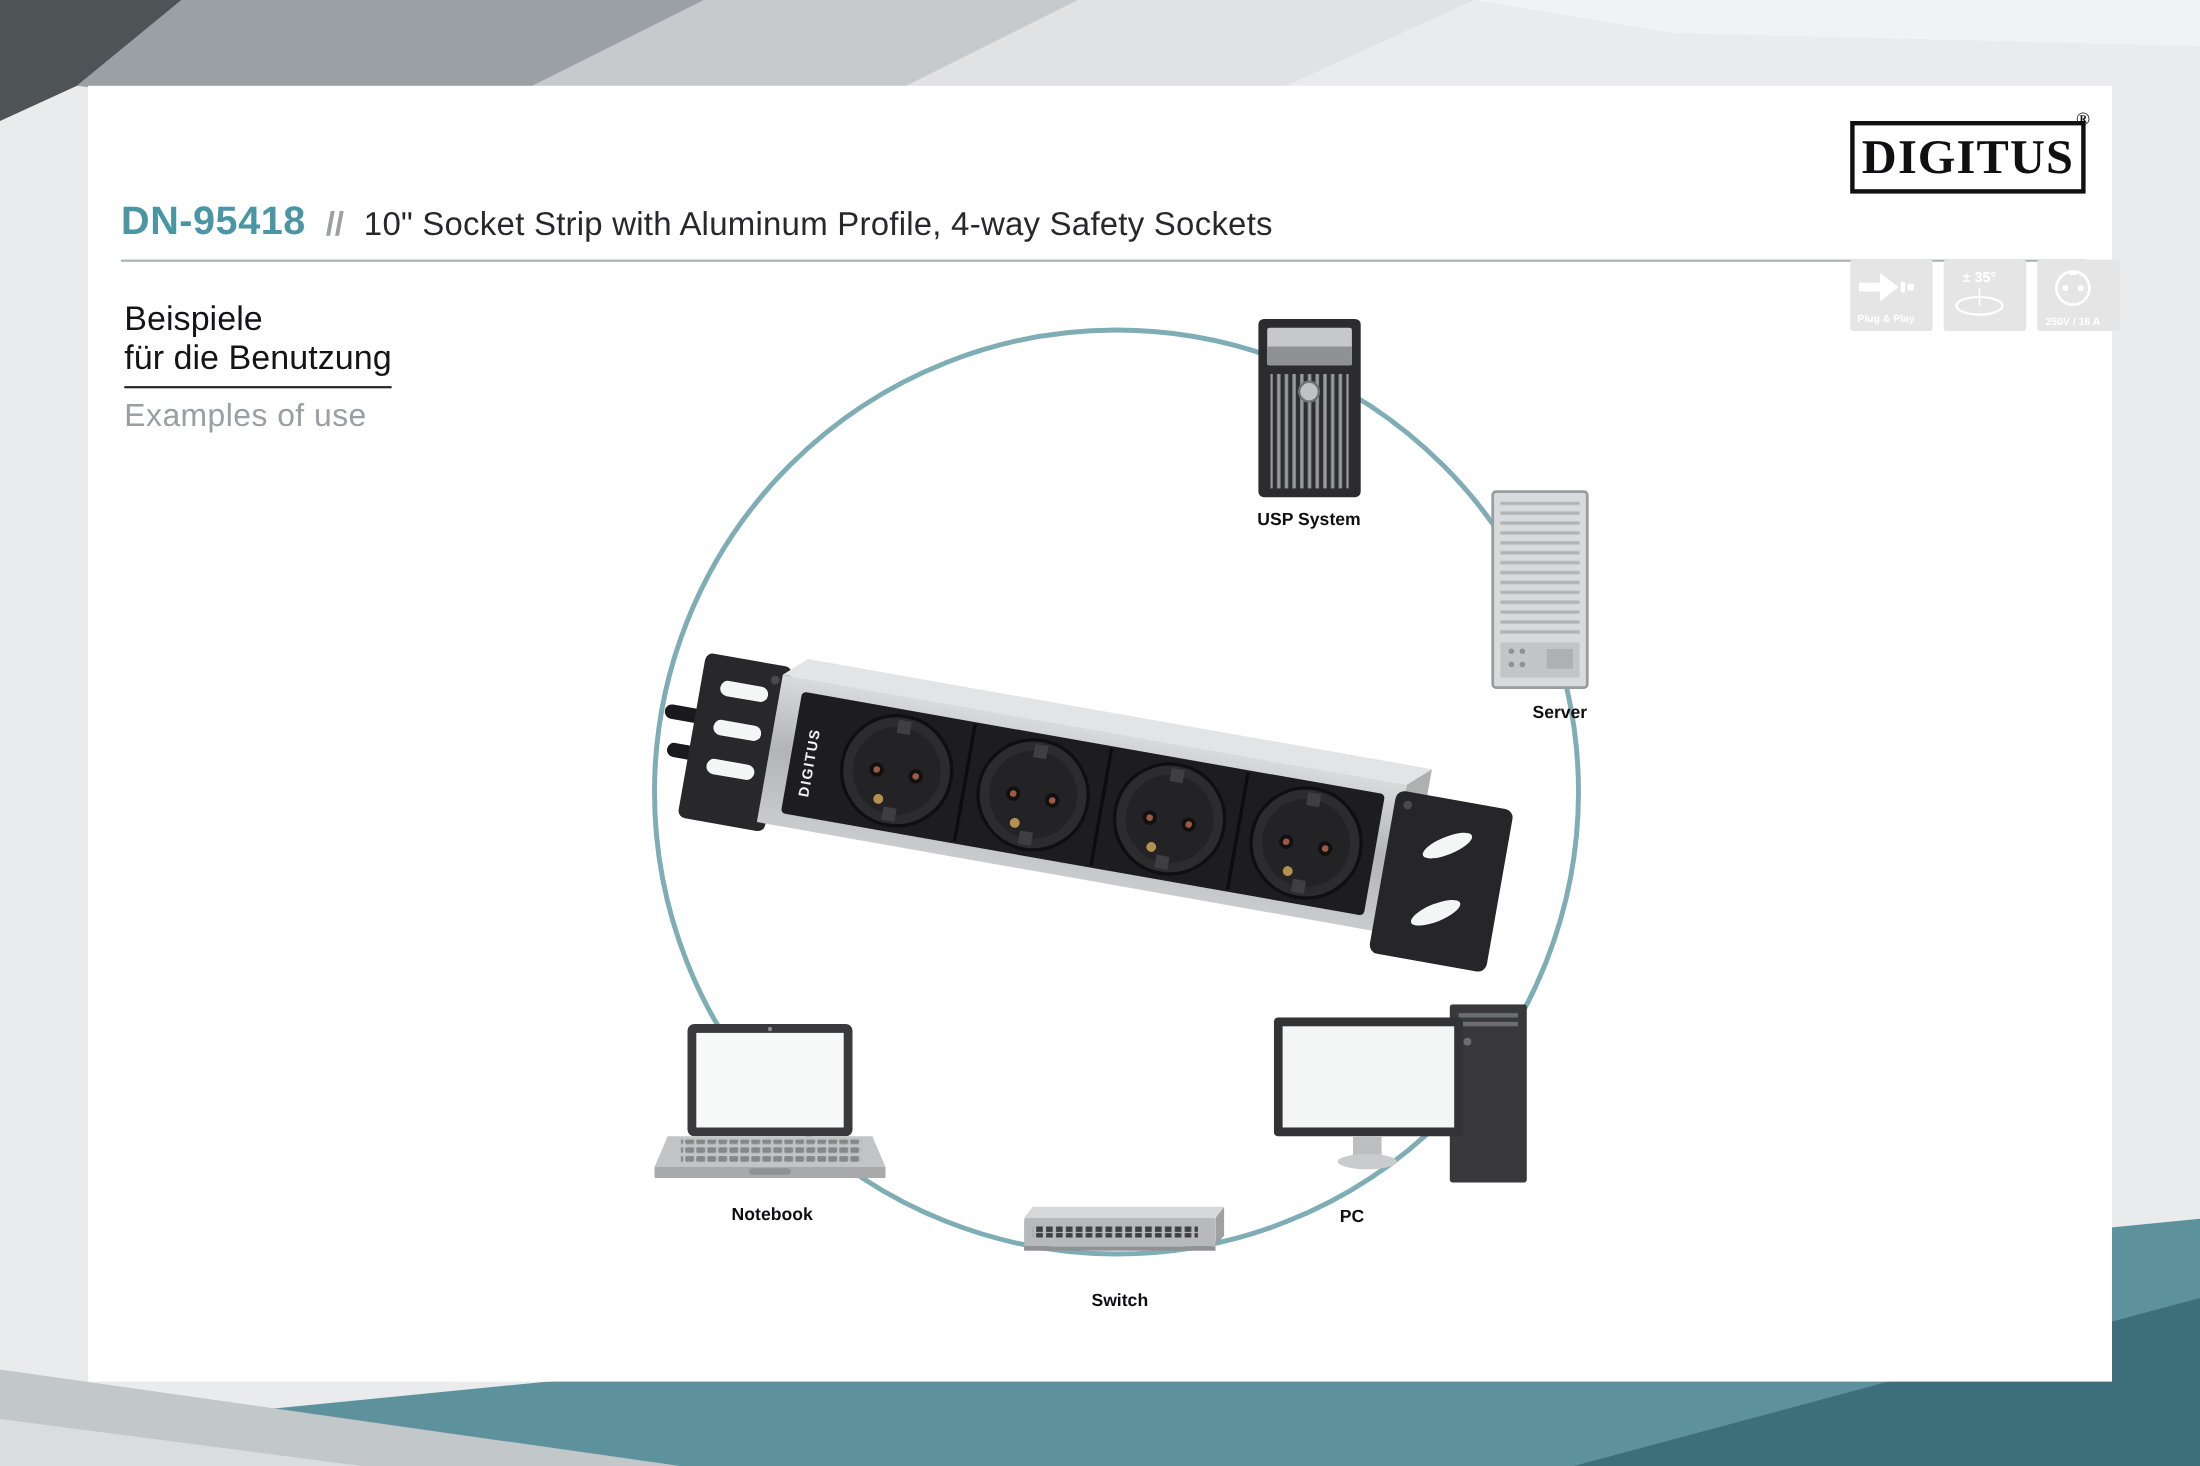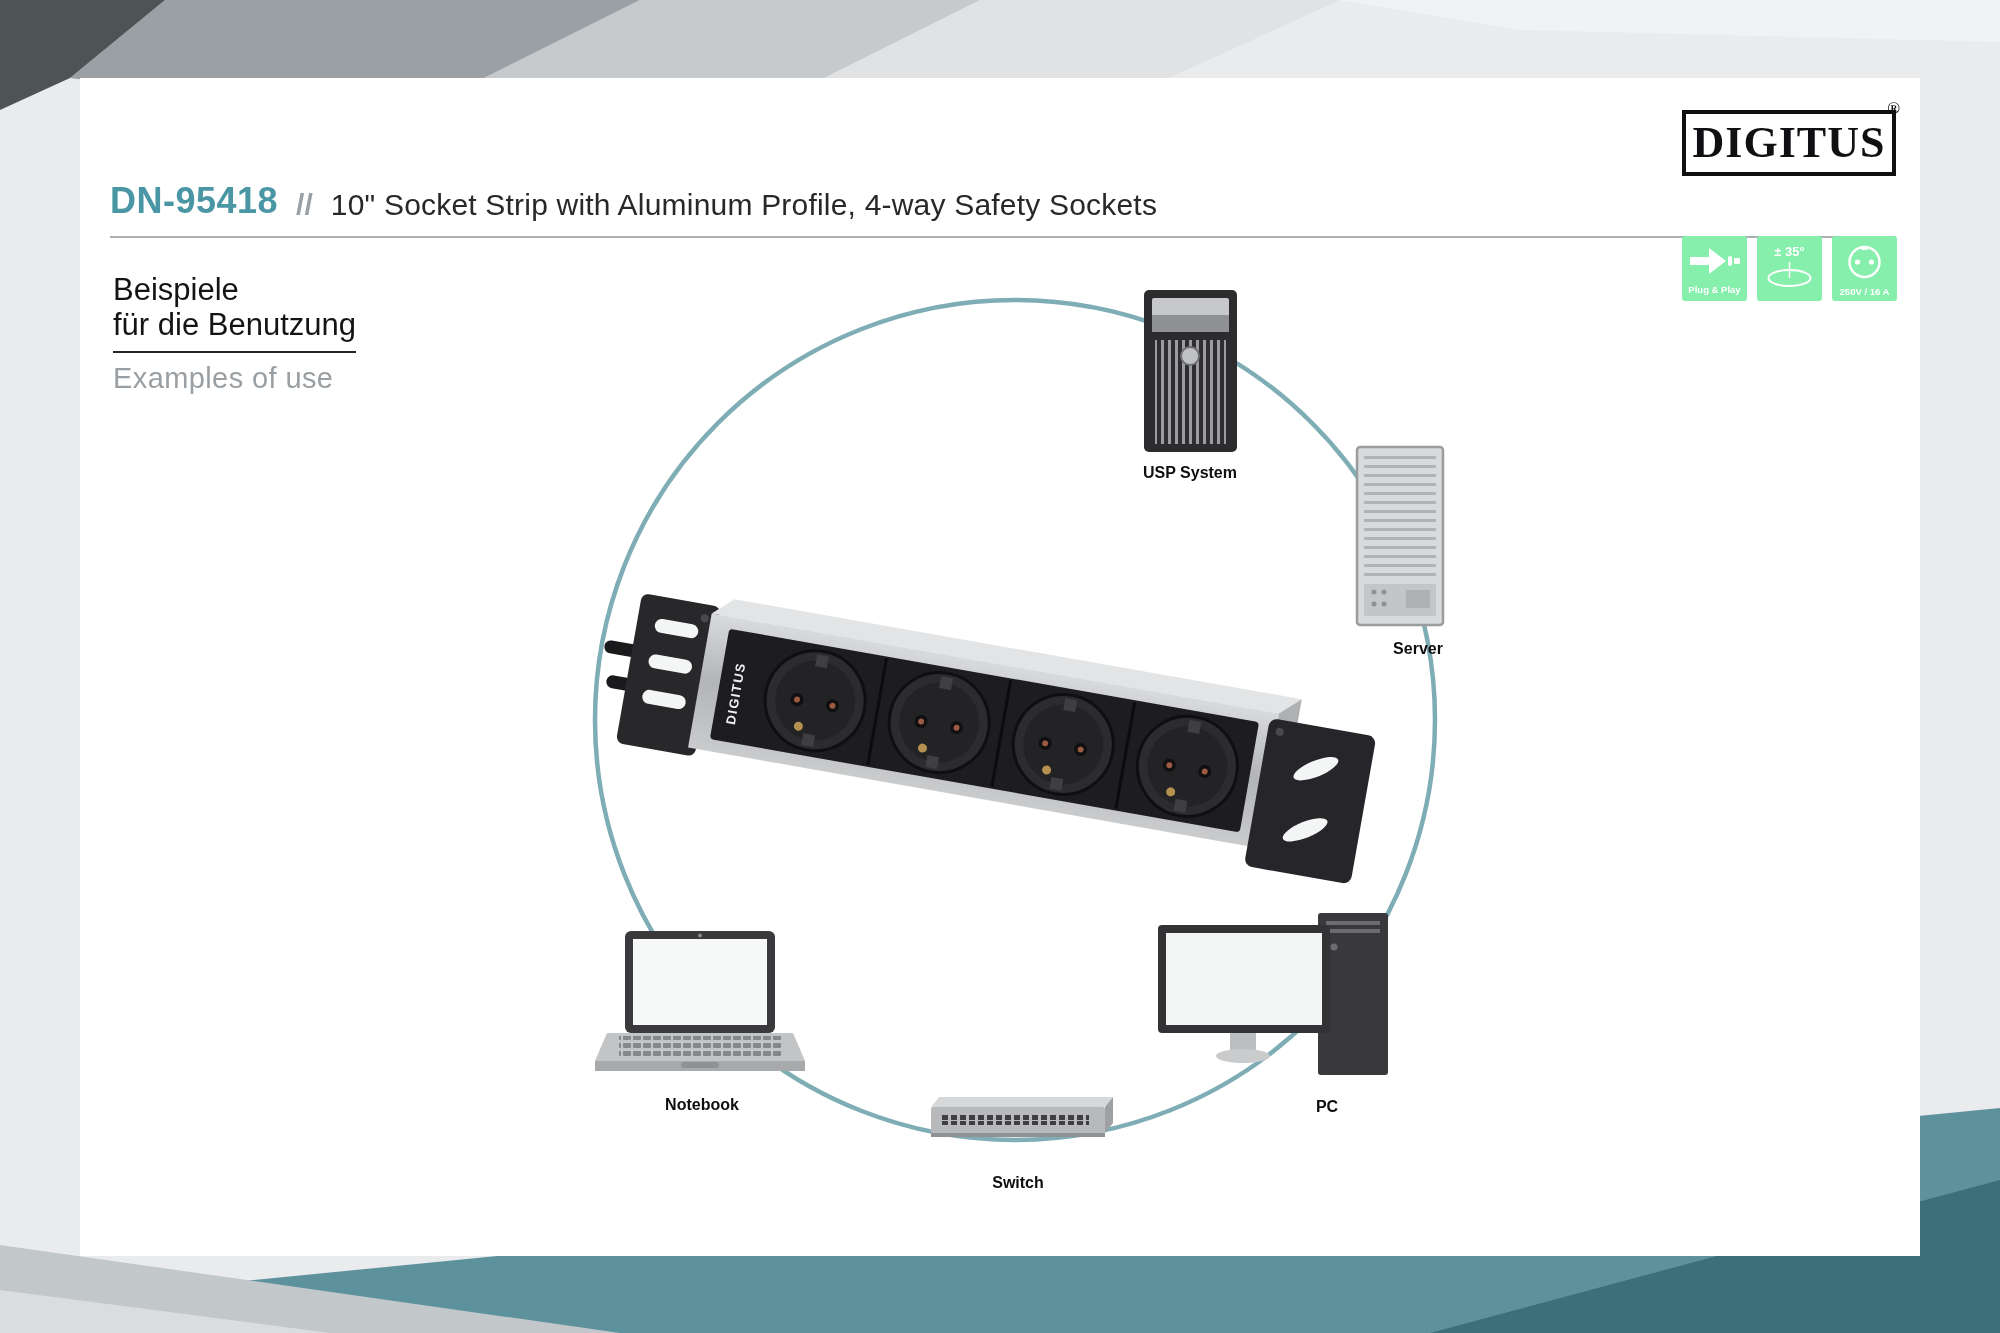--- a/index.html
+++ b/index.html
@@ -23,21 +23,21 @@
   .title-rule { position:absolute; left:30px; top:158px; width:1786px; height:2px; background:#abb1b4; }
 
   
   .heading-block { position:absolute; left:33px; top:194px; }
   .heading-de-wrap { display:inline-block; border-bottom:2px solid #26262a; padding-bottom:9px; }
   .heading-de { font-size:31px; font-weight:normal; color:#141417; line-height:35px; }
   .heading-en { font-size:29px; font-weight:normal; color:#9a9fa3; margin-top:9px; letter-spacing:.4px; }
 
   
   .badges { position:absolute; left:1602px; top:158px; display:flex; gap:10px; }
-  .badge { width:65px; height:65px; background:#86efac; border-radius:3px; position:relative;text-decoration:underline; }
+  .badge { width:75px; height:65px; background:#e5e5e5; border-radius:3px; position:relative;text-decoration:underline; }
   .badge svg { position:absolute; inset:0; width:65px; height:65px; }
 
   
   .diagram { position:absolute; inset:0; }
   .ring-svg { position:absolute; left:0; top:0; }
   .node { position:absolute; }
   .node svg { width:100%; height:100%; display:block; }
   .node-label { position:absolute; font-size:16px; font-weight:bold; color:#0e0e10; text-align:center; }
   .product-svg { position:absolute; left:520px; top:478px; width:780px; height:340px; }
 </style>
@@ -156,21 +156,21 @@
           <rect x="160" y="0" width="70" height="162" rx="3" fill="#39393b"></rect>
           <rect x="168" y="8" width="54" height="4" fill="#6b6d6f"></rect>
           <rect x="168" y="16" width="54" height="4" fill="#6b6d6f"></rect>
           <circle cx="176" cy="34" r="3.5" fill="#6b6d6f"></circle>
           <rect x="0" y="12" width="172" height="108" rx="4" fill="#333335"></rect>
           <rect x="8" y="20" width="156" height="92" fill="#f4f5f5"></rect>
           <rect x="72" y="120" width="26" height="18" fill="#bcbec0"></rect>
           <ellipse cx="85" cy="143" rx="27" ry="7" fill="#c9cbcd"></ellipse>
         </svg>
       </div>
-      <div class="node-label" style="left:1167px; top:1020px; width:160px;">PC</div>
+      <div class="node-label" style="left:1069px; top:1020px; width:160px;">PC</div>
 
       <div class="node" style="left:843px; top:1013px; width:190px; height:55px;">
         <svg viewBox="0 0 190 55">
           <defs>
             <pattern id="ports" width="9" height="10" patternUnits="userSpaceOnUse">
               <rect width="9" height="10" fill="#b7b9bb"></rect>
               <rect x="1" y="0" width="6" height="9" fill="#3f3f41"></rect>
             </pattern>
           </defs>
           <polygon points="8,16 182,16 190,6 16,6" fill="#d6d8d9"></polygon>

